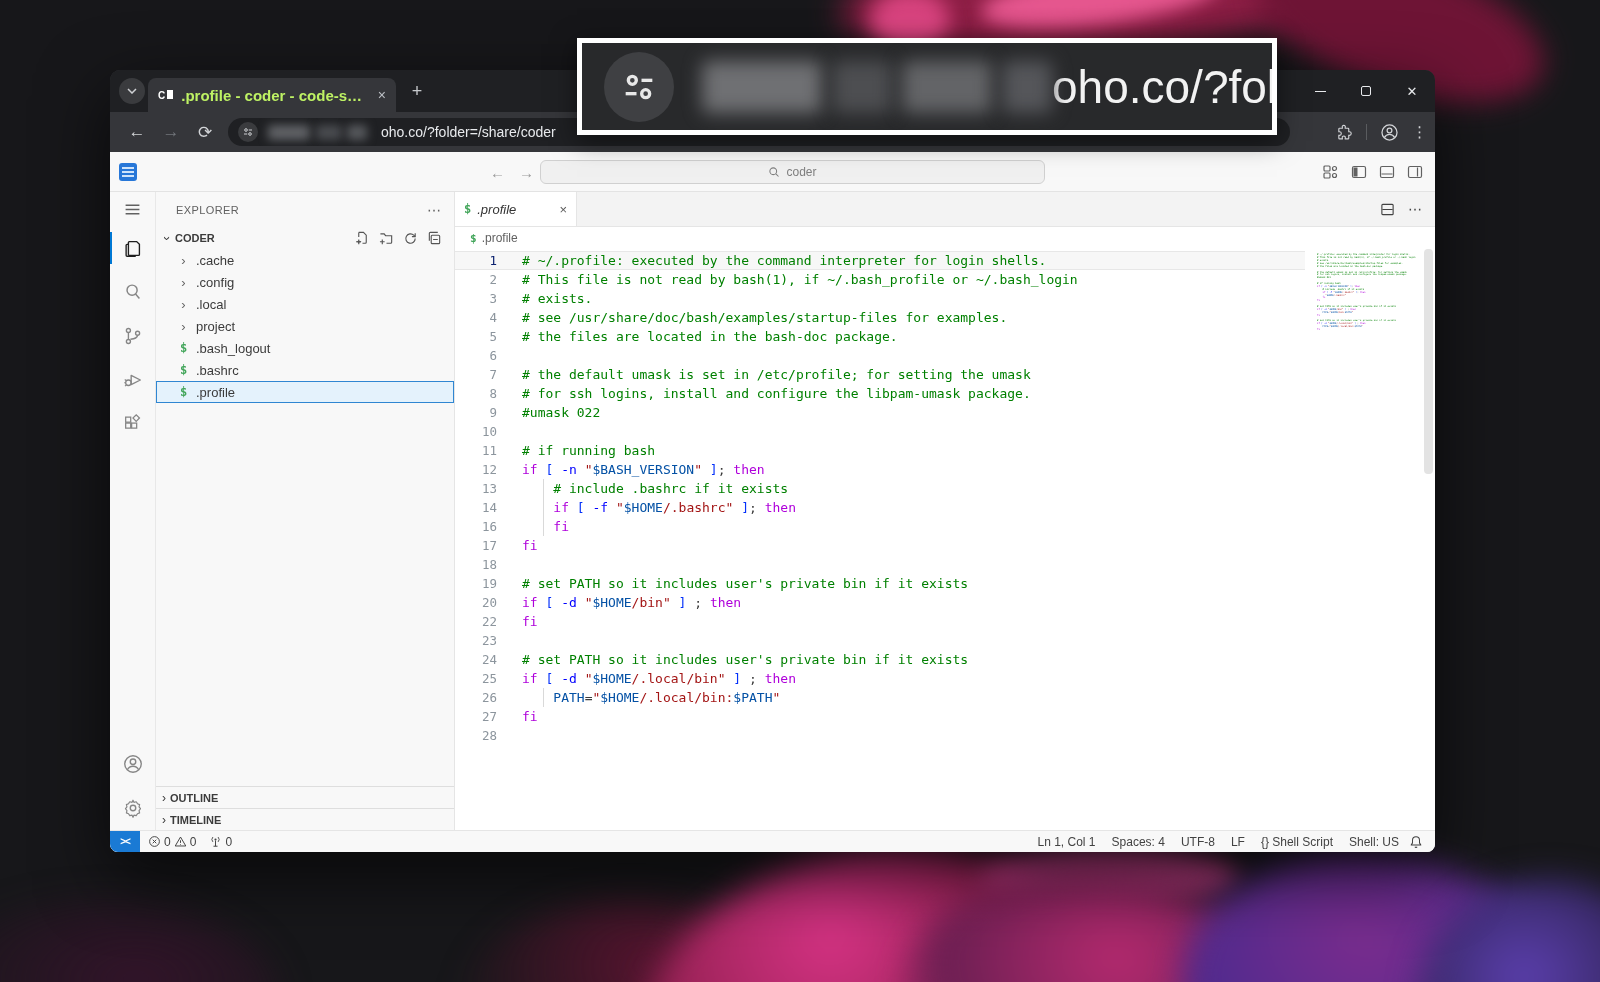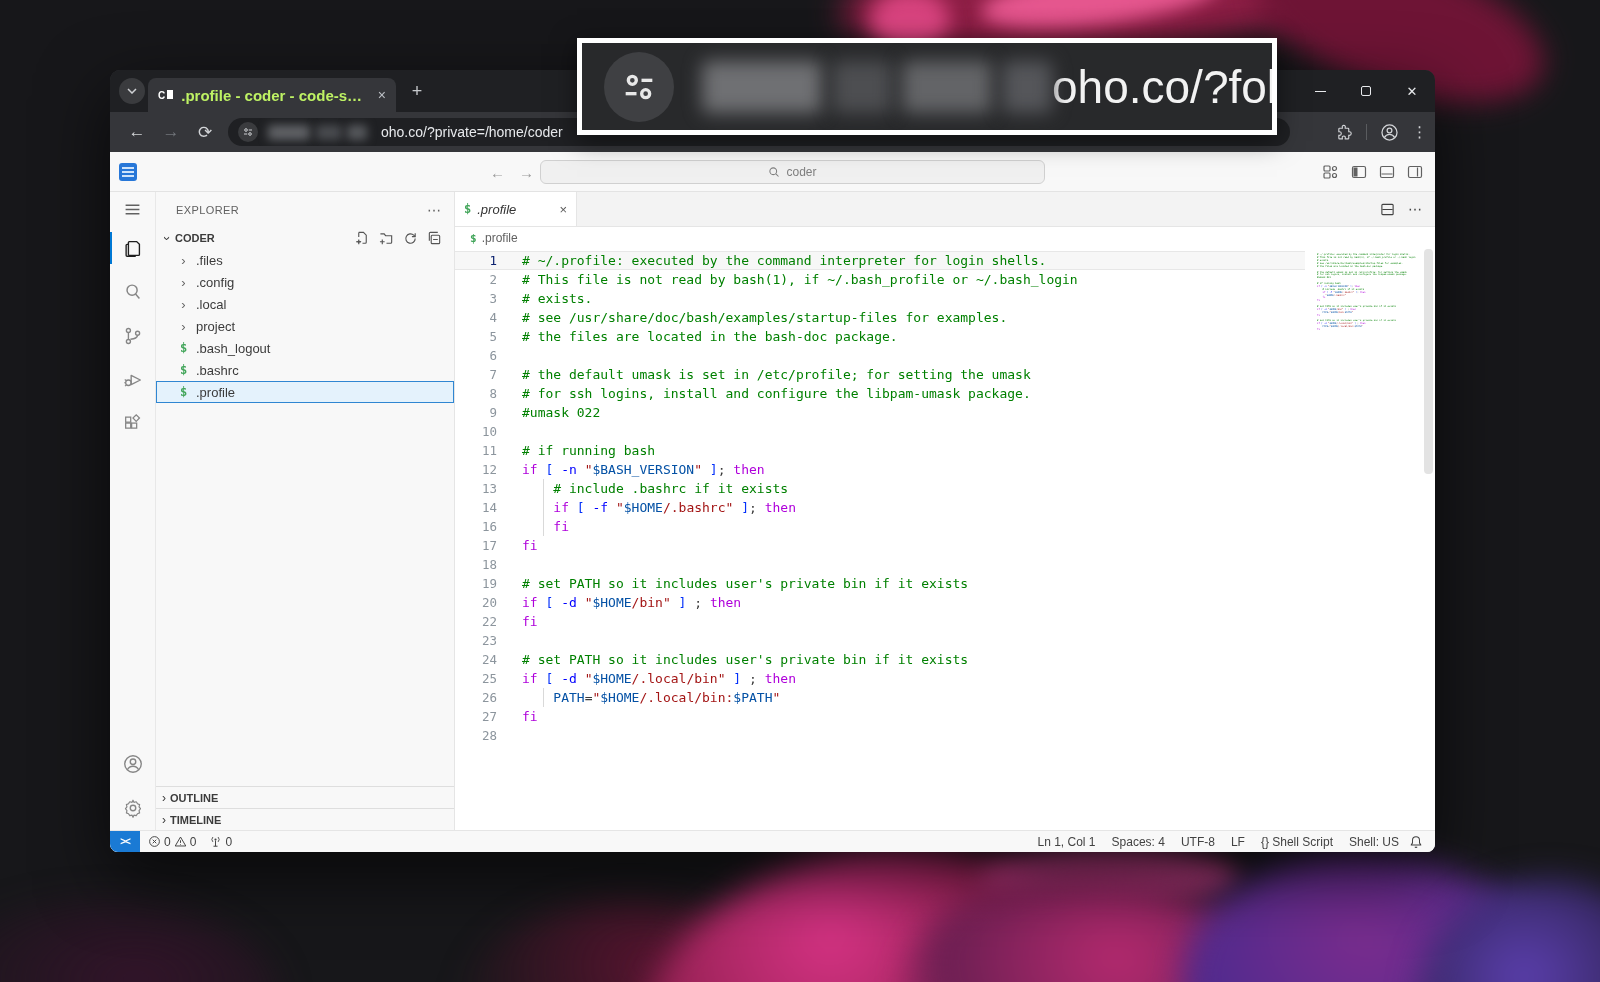--- a/index.html
+++ b/index.html
@@ -191,21 +191,21 @@
           <svg class="ic" width="12" height="12" viewBox="0 0 24 24">
             <circle cx="8" cy="8" r="2.6" stroke="#cfd1d4" stroke-width="2" fill="none"></circle>
             <line x1="13.5" y1="8" x2="20" y2="8" stroke="#cfd1d4" stroke-width="2"></line>
             <line x1="4" y1="16" x2="10.5" y2="16" stroke="#cfd1d4" stroke-width="2"></line>
             <circle cx="16" cy="16" r="2.6" stroke="#cfd1d4" stroke-width="2" fill="none"></circle>
           </svg>
         </div>
         <div class="blurblob" style="width:42px; margin-left:10px; background:#606266;"></div>
         <div class="blurblob" style="width:26px; margin-left:6px; background:#4a4c50;"></div>
         <div class="blurblob" style="width:20px; margin-left:5px; background:#57595d;"></div>
-        <span class="url-text">oho.co/?private=/home/coder</span>
+        <span class="url-text">oho.co/?folder=/share/coder</span>
       </div>
       <div class="tb-right">
         <svg class="ic" width="17" height="17" viewBox="0 0 24 24">
           <path d="M19 11h-1V7a1 1 0 0 0-1-1h-4V5a2.2 2.2 0 1 0-4 0v1H5a1 1 0 0 0-1 1v4h1a2.4 2.4 0 1 1 0 5H4v4a1 1 0 0 0 1 1h4v-1a2.2 2.2 0 1 1 4 0v1h4a1 1 0 0 0 1-1v-4h1a2.5 2.5 0 1 0 0-5z" fill="none" stroke="#d2d4d7" stroke-width="1.6"></path>
         </svg>
         <div class="tb-sep"></div>
         <svg class="ic" width="19" height="19" viewBox="0 0 24 24">
           <circle cx="12" cy="12" r="9.5" fill="none" stroke="#d2d4d7" stroke-width="1.6"></circle>
           <circle cx="12" cy="9.5" r="3" fill="none" stroke="#d2d4d7" stroke-width="1.6"></circle>
           <path d="M5.5 18.5c1.5-2.8 3.8-4 6.5-4s5 1.2 6.5 4" fill="none" stroke="#d2d4d7" stroke-width="1.6"></path>
@@ -339,21 +339,21 @@
               <svg class="ic" width="15" height="15" viewBox="0 0 16 16">
                 <rect x="4.5" y="4.5" width="9" height="9" rx="1" fill="none" stroke="#555" stroke-width="1.2"></rect>
                 <path d="M2.5 10.5v-8a1 1 0 0 1 1-1h8" fill="none" stroke="#555" stroke-width="1.2"></path>
                 <line x1="6.5" y1="9" x2="11.5" y2="9" stroke="#555" stroke-width="1.2"></line>
               </svg>
             </span>
           </div>
           <div>
               <div class="tree-row">
                 <span class="tw chev">›</span>
-                <span>.files</span>
+                <span>.cache</span>
               </div>
               <div class="tree-row">
                 <span class="tw chev">›</span>
                 <span>.config</span>
               </div>
               <div class="tree-row">
                 <span class="tw chev">›</span>
                 <span>.local</span>
               </div>
               <div class="tree-row">

